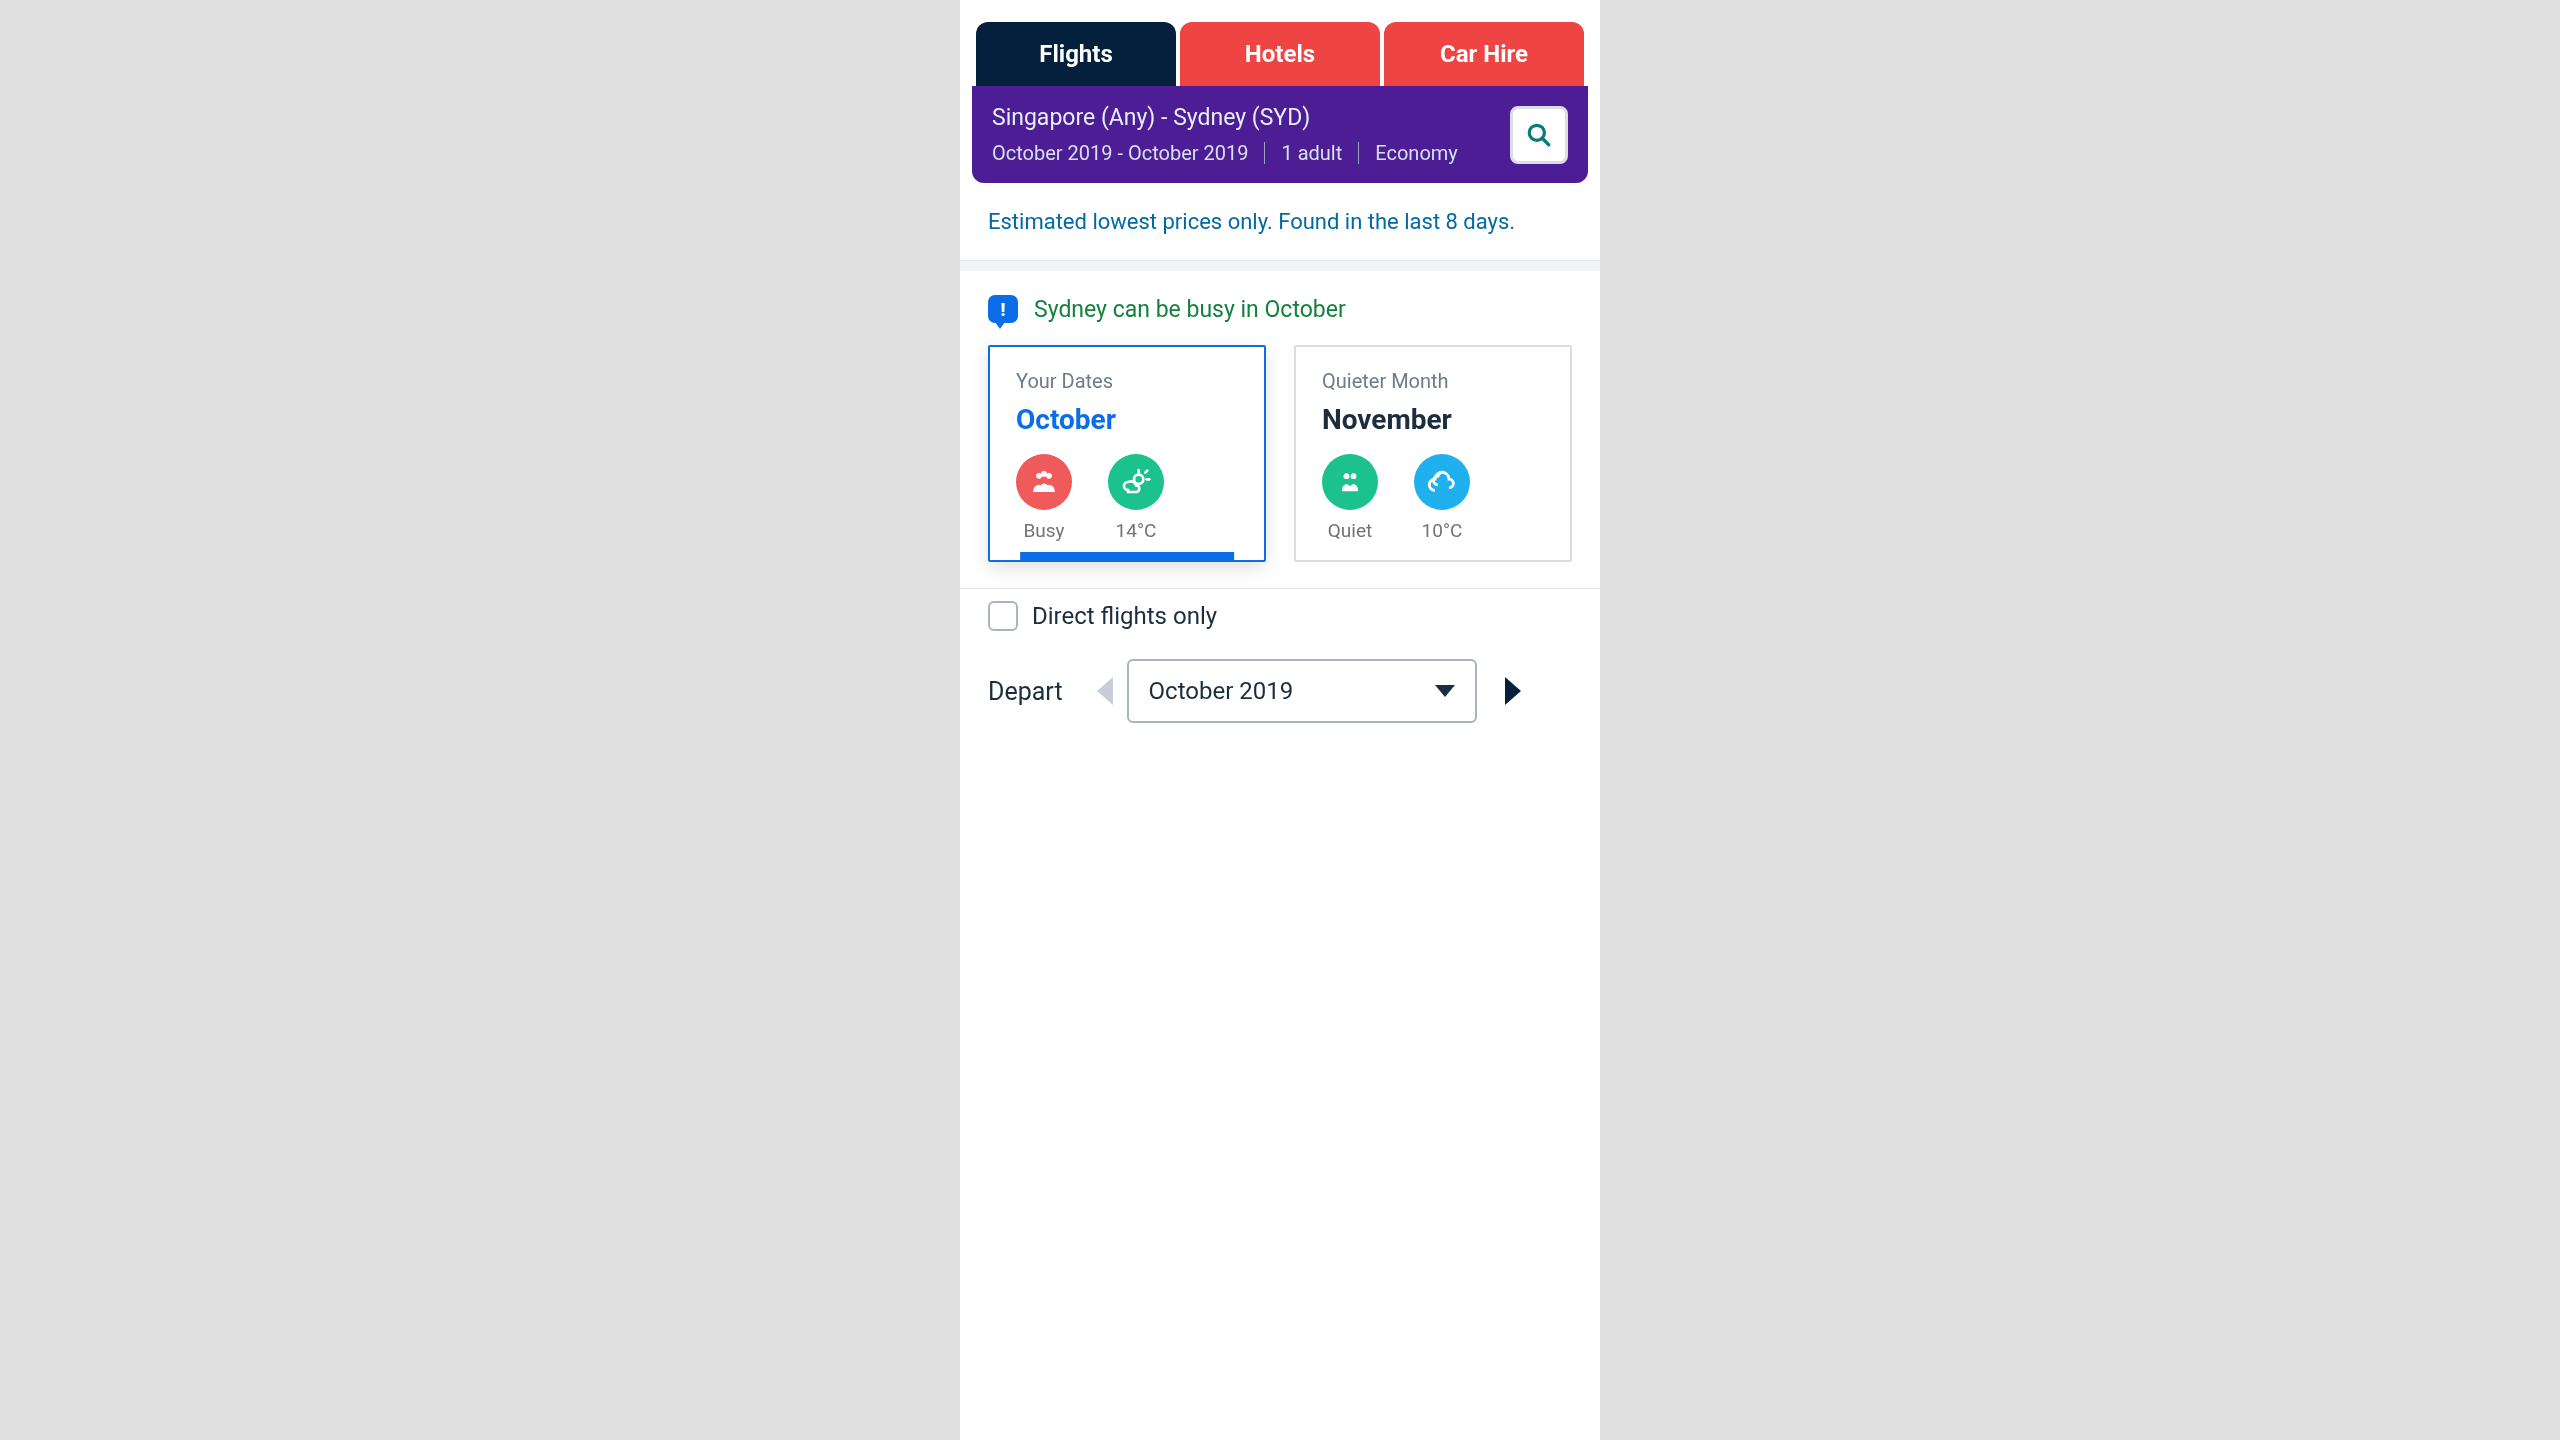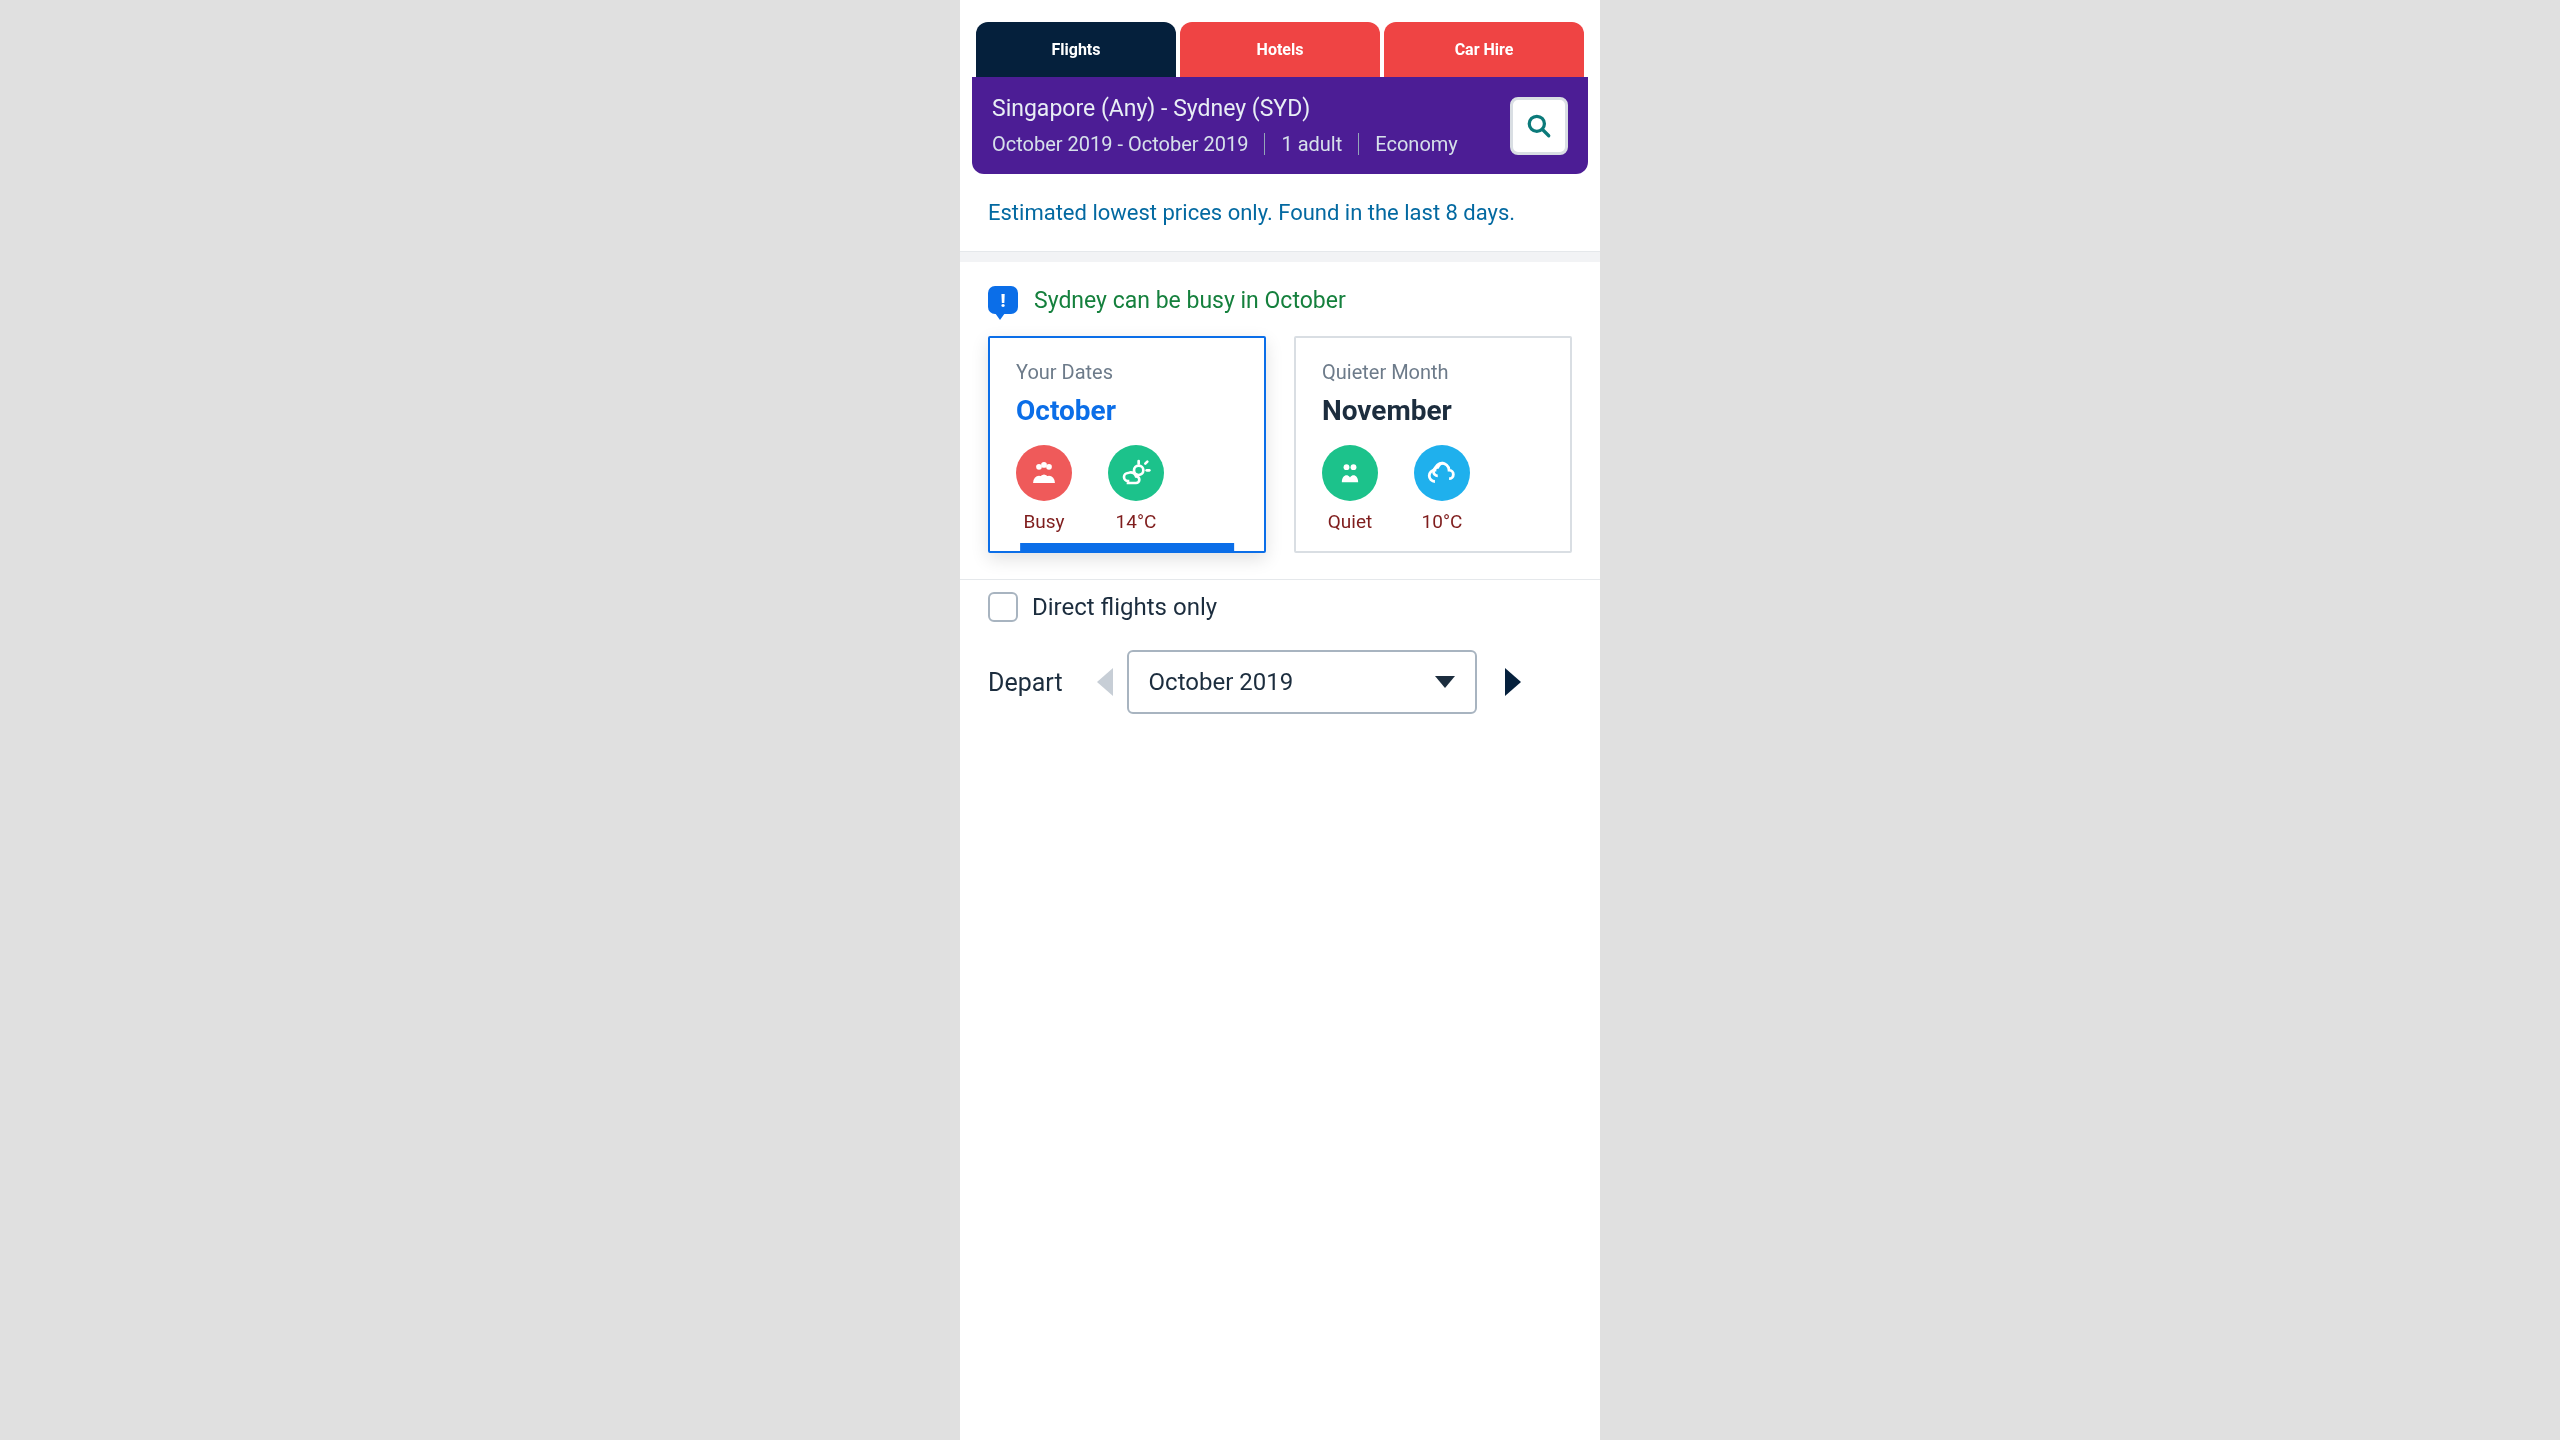--- a/index.html
+++ b/index.html
@@ -19,21 +19,21 @@
   .tabs {
     display: flex;
     gap: 4px;
     padding: 22px 16px 0 16px;
   }
   .tab {
     flex: 1;
     text-align: center;
     padding: 18px 16px;
     border-radius: 12px 12px 0 0;
-    font-size: 16px;
+    font-size: 24px;
     font-weight: 700;
     color: #fff;
     cursor: pointer;
   }
   .tab.active { background: #05203c; }
   .tab.inactive { background: #ef4444; text-align: center; }
   .summary-bar {
     background: #4c1d95;
     margin: 0 12px;
     border-radius: 0 0 12px 12px;
@@ -168,21 +168,21 @@
     width: 56px;
     height: 56px;
     border-radius: 50%;
     display: flex;
     align-items: center;
     justify-content: center;
   }
   .c-red { background: #ef5a5a; }
   .c-green { background: #1cc28b; }
   .c-blue { background: #1fb0ed; }
-  .stat-label { font-size: 19px; color: #7f1d1d; }
+  .stat-label { font-size: 19px; color: #737373; }
   .filters {
     padding: 12px 28px 14px 28px;
   }
   .checkbox-row {
     display: flex;
     align-items: center;
     gap: 14px;
     font-size: 24px;
     color: #1c2d3e;
     margin-bottom: 28px;

